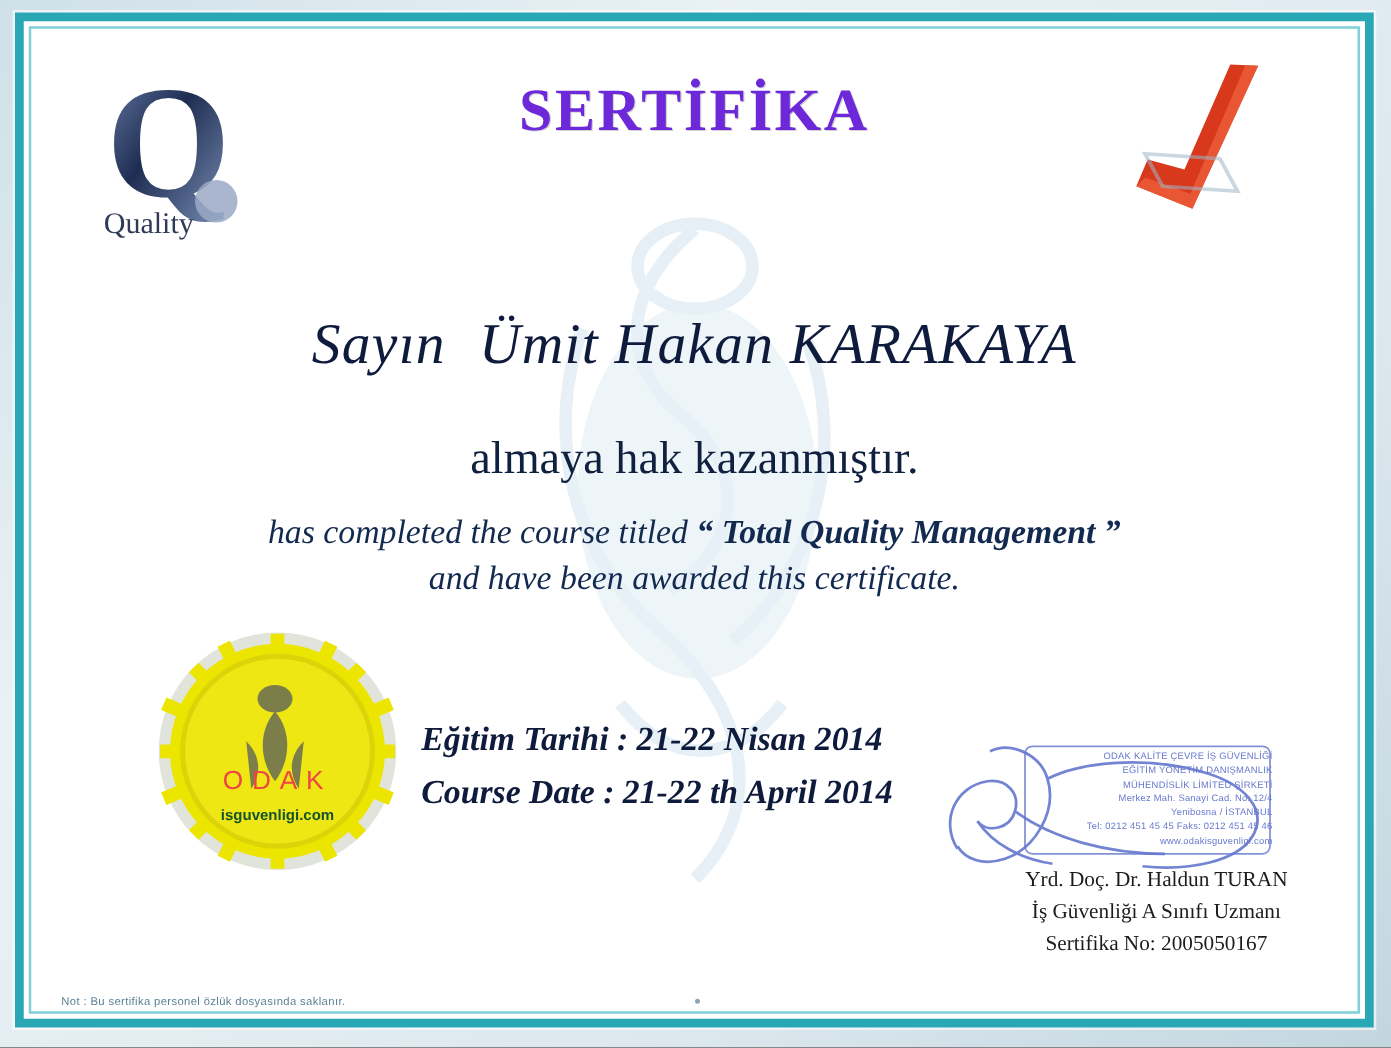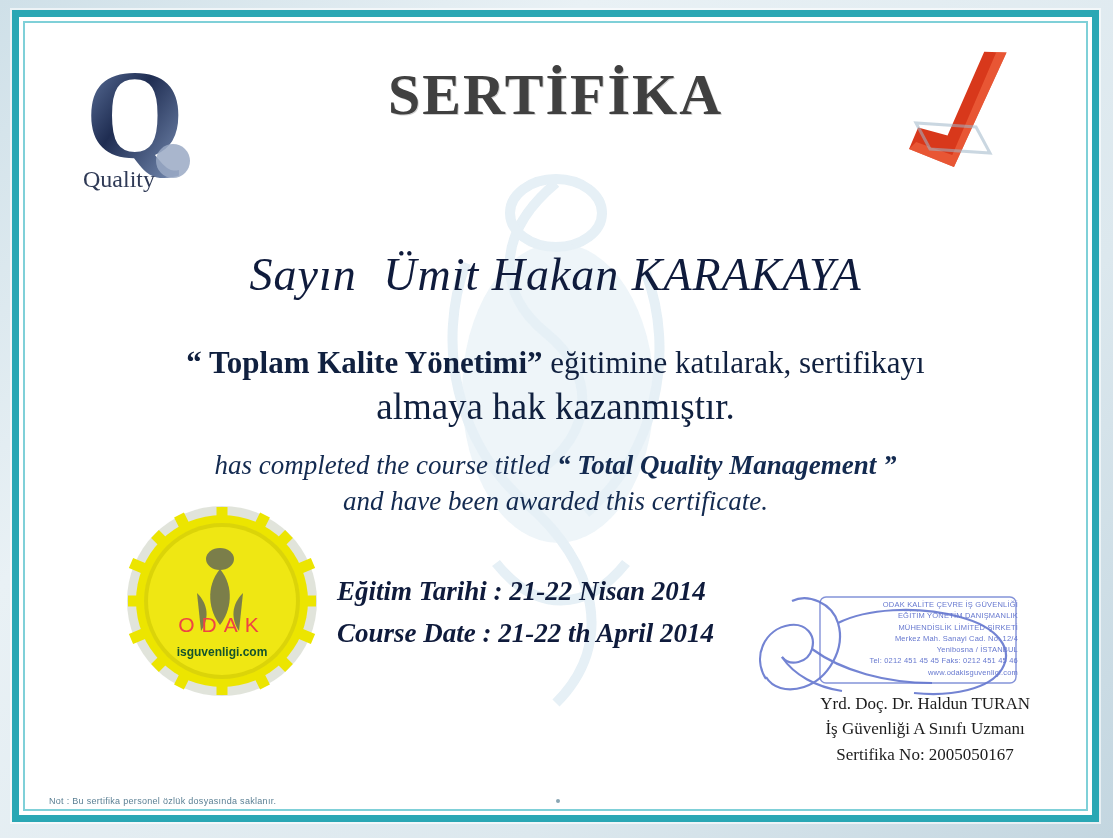--- a/index.html
+++ b/index.html
@@ -86,23 +86,23 @@
     color: #2f3a56;
   }
   .cert-title {
     position: absolute;
     left: 0;
     right: 0;
     top: 38px;
     text-align: center;
     font-family: "Liberation Serif", serif;
     font-weight: bold;
-    font-size: 58px;
+    font-size: 48px;
     letter-spacing: 2px;
-    color: #404040;
+    color: #6d28d9;
     text-shadow: 1px 1px 0 rgba(0,0,0,0.18);
   }
   .check-mark {
     position: absolute;
     right: 52px;
     top: 26px;
     width: 140px;
     height: 120px;
   }
 
@@ -305,23 +305,20 @@
             </g>
           </svg>
         </div>
 
         <div class="recipient">
           <span class="sayin">Sayın</span>
           <span>Ümit Hakan KARAKAYA</span>
         </div>
 
         <div class="body-block">
-          <div class="line-tr-1">
-            <span class="quoted">“ Toplam Kalite Yönetimi”</span><span> eğitimine katılarak, sertifikayı</span>
-          </div>
           <div class="line-tr-2">almaya hak kazanmıştır.</div>
           <div class="line-en">
             <span>has completed  the course titled </span><span class="en-course">“ Total Quality Management ”</span>
             <div>and  have been awarded this certificate.</div>
           </div>
         </div>
 
         <div class="seal">
           <svg viewBox="0 0 210 200" width="210" height="200">
             <g>

